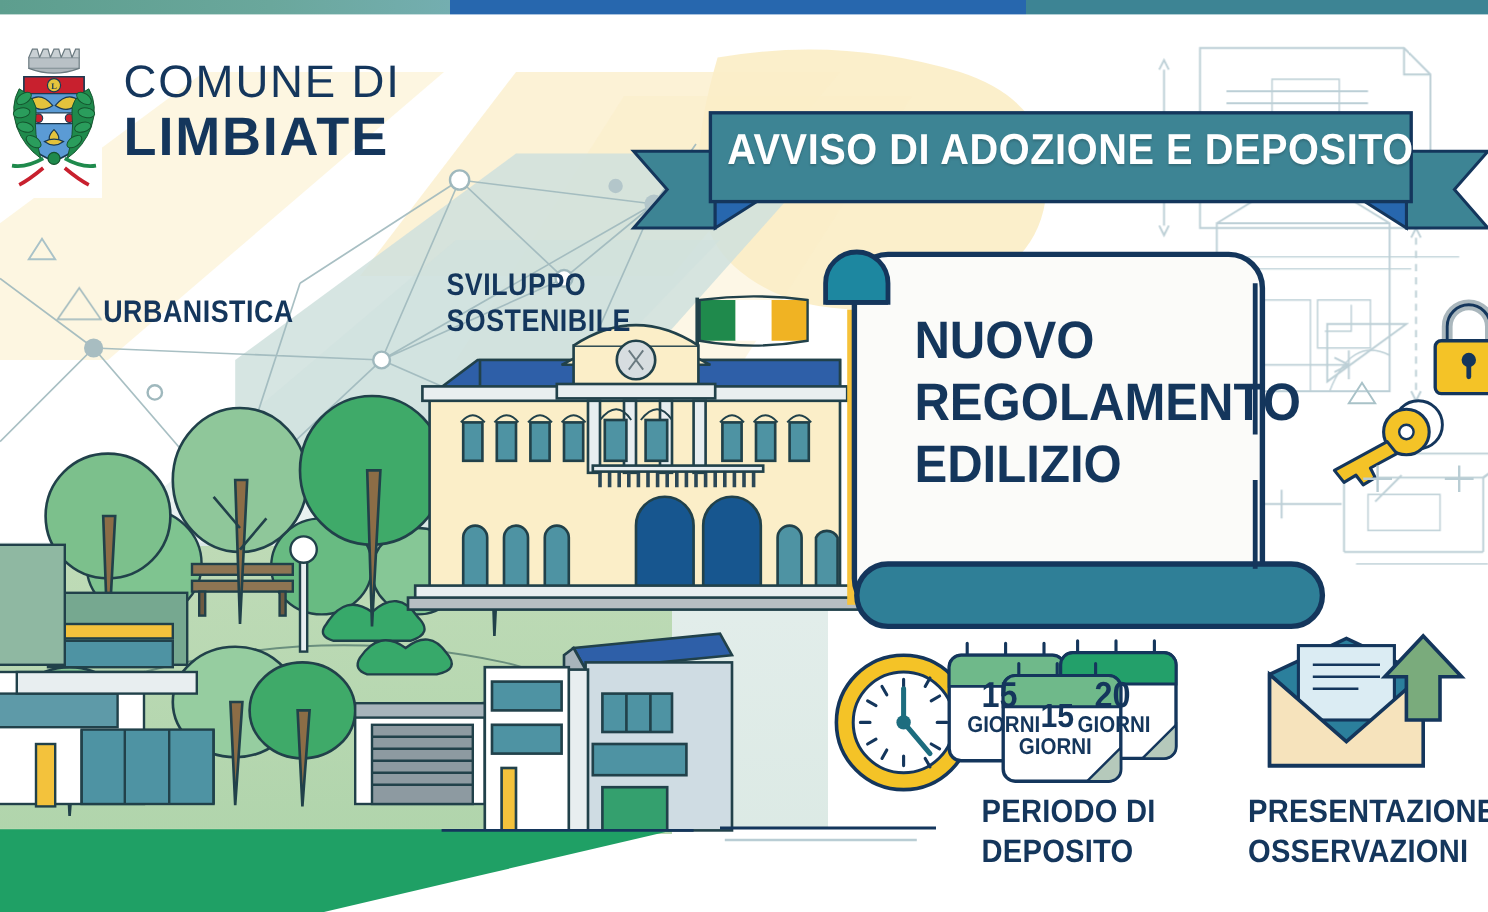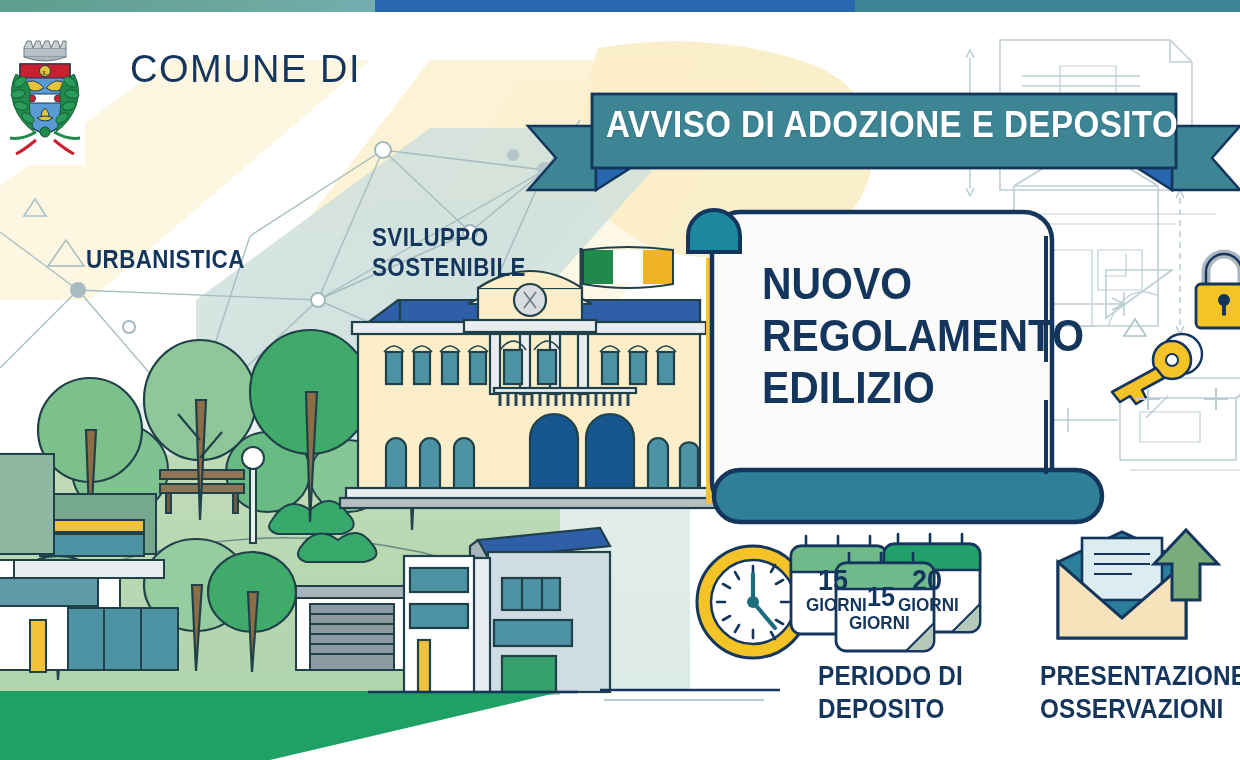--- a/index.html
+++ b/index.html
@@ -9,21 +9,21 @@
 
   
   .topstrip{position:absolute;top:0;left:0;width:1240px;height:12px;display:flex;}
   .ts-a{width:375px;height:12px;background:linear-gradient(90deg,#5d9e8e 0%,#6aa79c 60%,#74aeb0 100%);}
   .ts-b{width:480px;height:12px;background:#2767ae;}
   .ts-c{width:385px;height:12px;background:#3d8494;}
   .svgfull{position:absolute;top:0;left:0;width:1240px;height:760px;}
 
   
   .logo-wrap{position:absolute;left:4px;top:26px;width:82px;height:140px;}
-  .brand{position:absolute;left:103px;top:48px;margin-left:27px;}
+  .brand{position:absolute;left:103px;top:48px;}
   .brand .l1{font-size:38px;letter-spacing:1.5px;color:#14365c;font-weight:400;line-height:42px;
              font-family:"Liberation Sans",sans-serif;}
   .brand .l2{font-size:45px;letter-spacing:1.5px;color:#14365c;font-weight:bold;line-height:48px;
              font-family:"Liberation Sans",sans-serif;}
 
   
   .tag{position:absolute;color:#14365c;font-weight:bold;font-family:"Liberation Sans",sans-serif;
        letter-spacing:.5px;transform:scaleX(.86);transform-origin:left center;white-space:nowrap;}
   #tag-urb{left:86px;top:244px;font-size:26px;}
   #tag-svi{left:372px;top:222px;font-size:26px;line-height:30px;}
@@ -503,20 +503,21 @@
         <path d="M32 106 q-14 8 -26 6 M50 106 q14 8 26 6" stroke="#1f8a4c" stroke-width="3"></path>
         <path d="M32 110 q-14 9 -24 10 M50 110 q14 9 24 10" stroke="#ffffff" stroke-width="3"></path>
         <path d="M32 114 q-12 10 -20 14 M50 114 q12 10 20 14" stroke="#c8202e" stroke-width="3"></path>
         <circle cx="41" cy="106" r="5" fill="#1f8a4c" stroke="#14532d"></circle>
       </g>
     </svg>
   </div>
 
   <div class="brand">
     <div class="l1">COMUNE DI</div>
+    <div class="l2">LIMBIATE</div>
   </div>
 
   <div class="tag" id="tag-urb">URBANISTICA</div>
   <div class="tag" id="tag-svi">
     <div>SVILUPPO</div>
     <div>SOSTENIBILE</div>
   </div>
 
   <div class="ribbon-text">AVVISO DI ADOZIONE E DEPOSITO</div>
 

